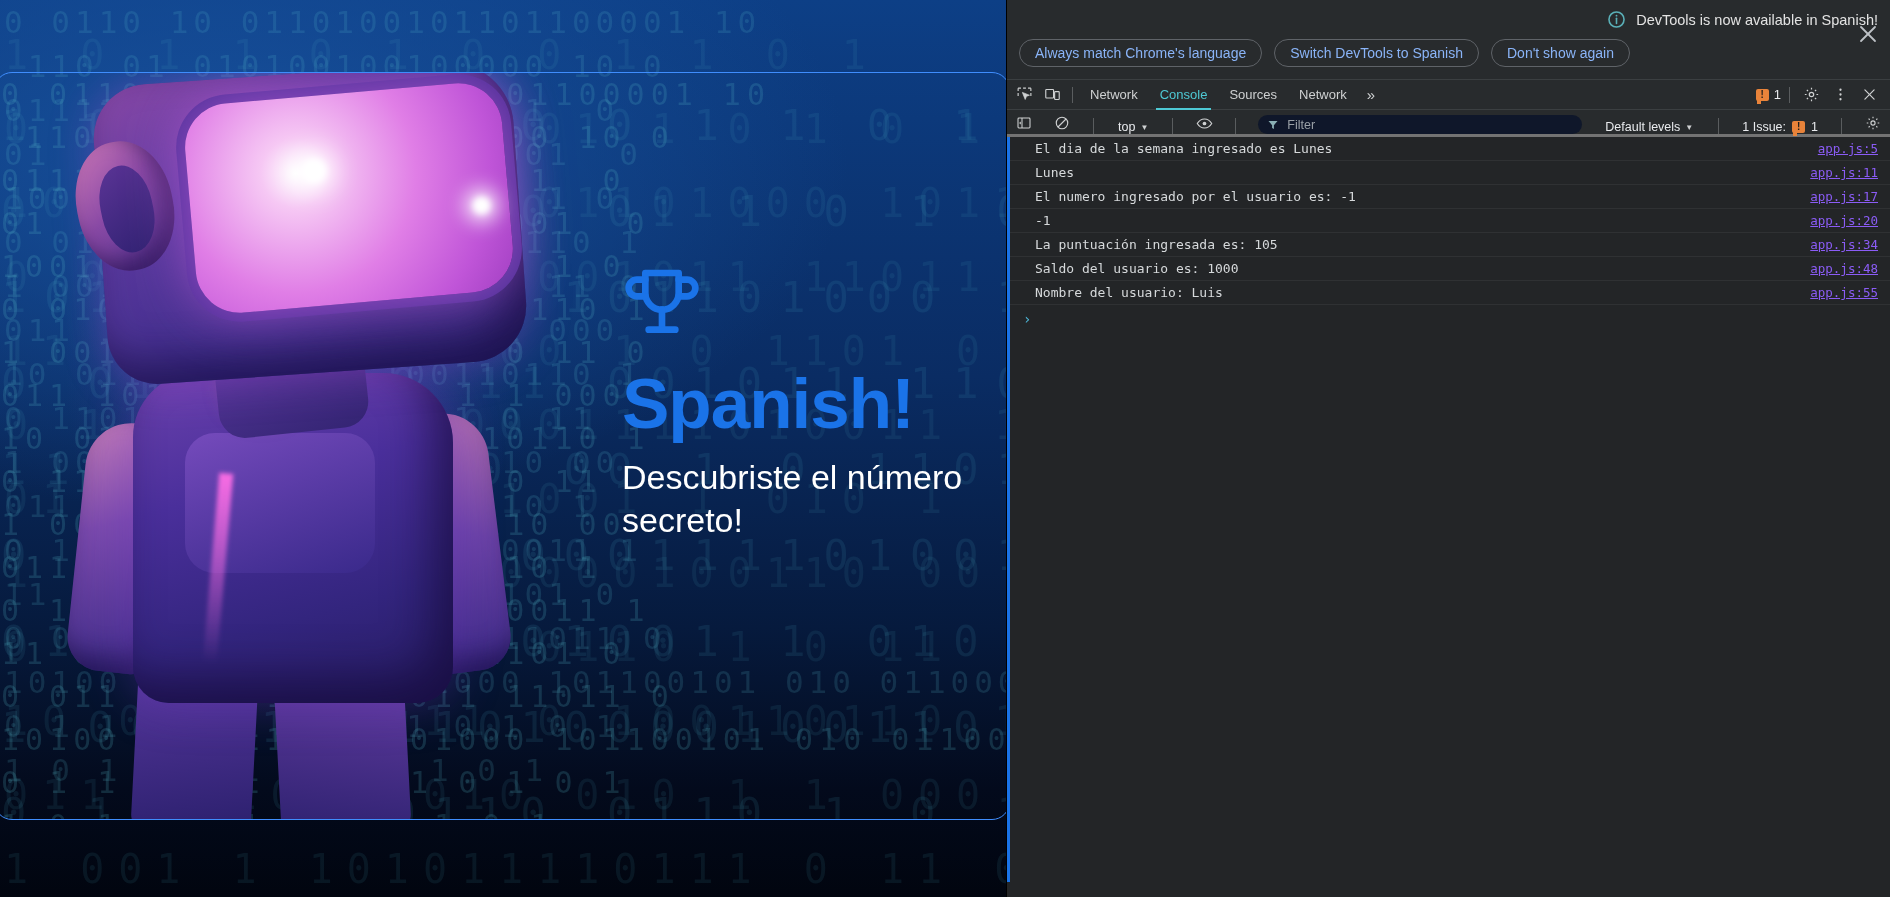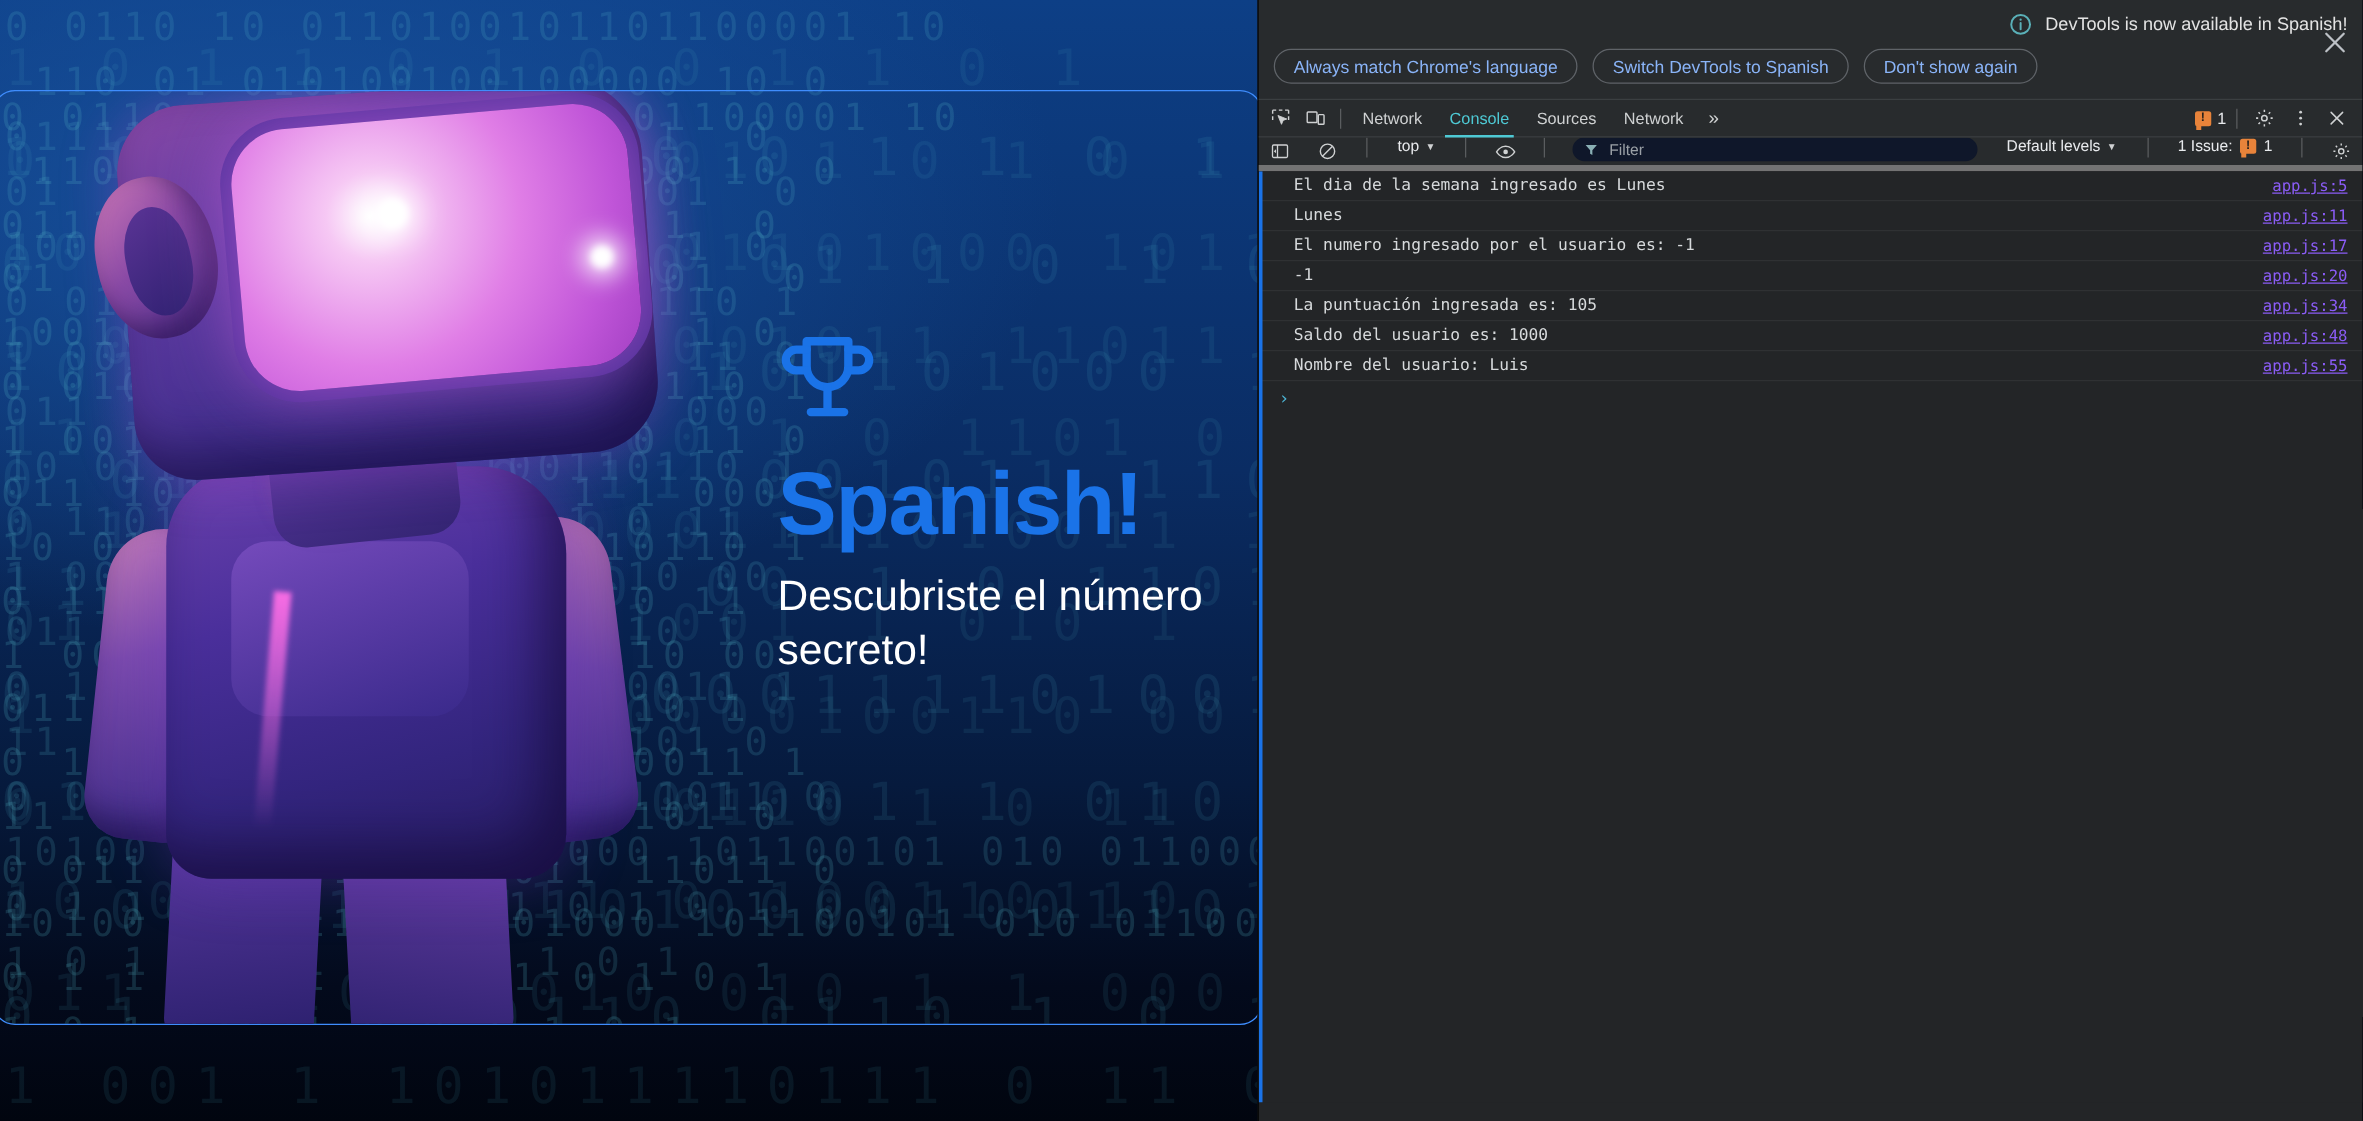--- a/index.html
+++ b/index.html
@@ -175,22 +175,22 @@
   .err-sq::after {
     content:"!"; position:absolute; inset:0; color:#231f1c; font-size:10px; font-weight:700;
     display:flex; align-items:center; justify-content:center; line-height:1;
   }
   .err-sq::before {
     content:""; position:absolute; left:1px; bottom:-3px; width:4px; height:4px; background:#e8833a;
   }
 
   
   .ctoolbar {
-    display:flex; align-items:flex-start; height:27px; background:#282b2d;
-    border-bottom:5px solid #737373; padding:0 5px; gap:14px;
+    display:flex; align-items:flex-end; height:27px; background:#282b2d;
+    border-bottom:3px solid #737373; padding:0 5px; gap:14px;
   }
   .ct-icon { width:24px; height:22px; display:flex; align-items:center; justify-content:center; cursor:pointer; }
   .ctx-select { display:flex; align-items:center; gap:5px; font-size:12.5px; color:#e8eaed; cursor:pointer; padding:0 5px; }
   .caret { font-size:8px; color:#cfd1d2; }
   .filter-box {
     flex:1; display:flex; align-items:center; gap:8px; height:19px;
     background:#0f172a; border-radius:10px; padding:0 9px; margin:0 3px; min-width:60px; cursor:text;
   }
   .filter-ph { color:#9aa0a6; font-size:12.5px; }
   .levels { display:flex; align-items:center; gap:5px; font-size:12.5px; color:#e8eaed; cursor:pointer; padding:0 6px; }

